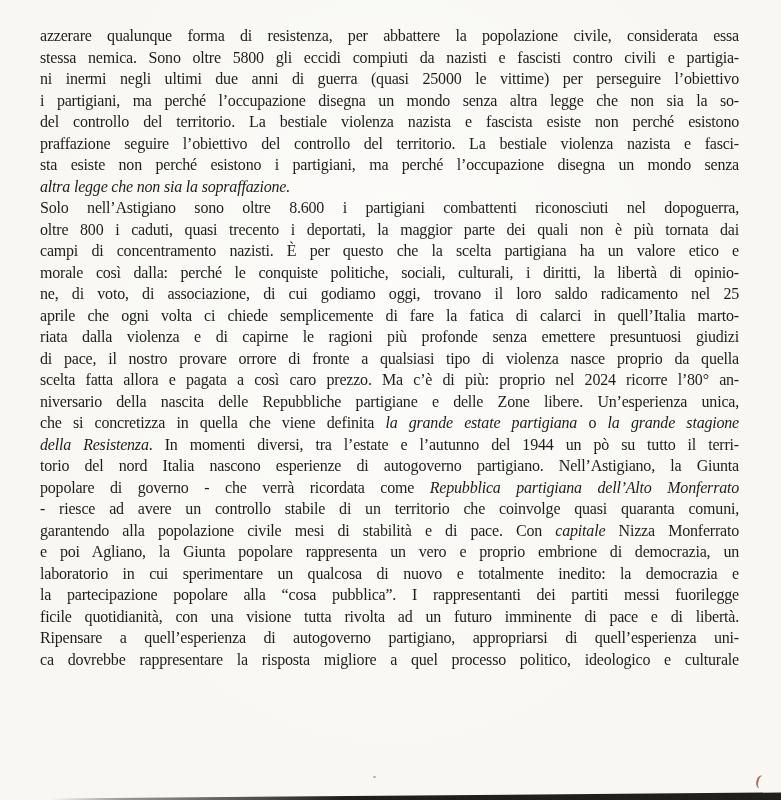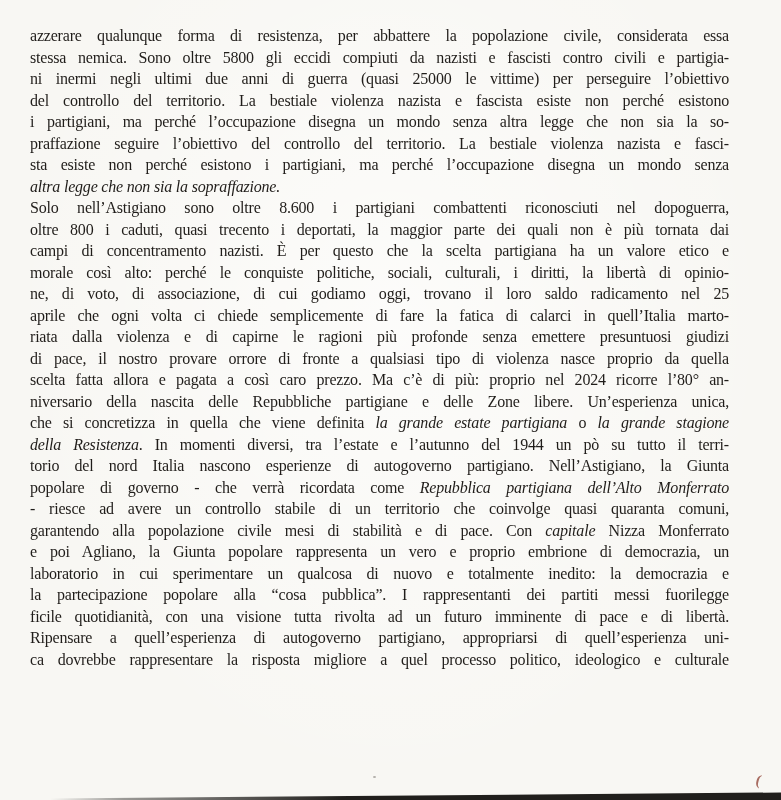--- a/index.html
+++ b/index.html
@@ -13,21 +13,21 @@
   .page {
     position: relative;
     width: 781px;
     height: 800px;
     background:
       radial-gradient(ellipse at 50% 40%, rgba(255,255,255,0.6), rgba(0,0,0,0) 70%),
       var(--paper, #f8f7f3);
   }
   .text-block {
     position: absolute;
-    left: 30px;
+    left: 40px;
     top: 25px;
     width: 699px;
     color: var(--ink, #201d1a);
   }
   .line {
     font-family: "Liberation Serif", "DejaVu Serif", serif;
     font-size: 16px;
     line-height: 21.5px;
     letter-spacing: -0.2px;
     text-align: justify;
@@ -76,29 +76,29 @@
   }
 </style>
 </head>
 <body>
 
 <div class="page">
   <div class="text-block" id="text-block">
       <div class="line"><span>azzerare qualunque forma di resistenza, per abbattere la popolazione civile, considerata essa</span></div>
       <div class="line"><span>stessa nemica. Sono oltre 5800 gli eccidi compiuti da nazisti e fascisti contro civili e partigia-</span></div>
       <div class="line"><span>ni inermi negli ultimi due anni di guerra (quasi 25000 le vittime) per perseguire l’obiettivo</span></div>
+      <div class="line"><span>i partigiani, ma perché l’occupazione disegna un mondo senza altra legge che non sia la so-</span></div>
       <div class="line"><span>del controllo del territorio. La bestiale violenza nazista e fascista esiste non perché esistono</span></div>
-      <div class="line"><span>i partigiani, ma perché l’occupazione disegna un mondo senza altra legge che non sia la so-</span></div>
       <div class="line"><span>praffazione seguire l’obiettivo del controllo del territorio. La bestiale violenza nazista e fasci-</span></div>
       <div class="line"><span>sta esiste non perché esistono i partigiani, ma perché l’occupazione disegna un mondo senza</span></div>
       <div class="line para-end"><span>altra legge che non sia la sopraffazione.</span></div>
       <div class="line"><span>Solo nell’Astigiano sono oltre 8.600 i partigiani combattenti riconosciuti nel dopoguerra,</span></div>
       <div class="line"><span>oltre 800 i caduti, quasi trecento i deportati, la maggior parte dei quali non è più tornata dai</span></div>
       <div class="line"><span>campi di concentramento nazisti. È per questo che la scelta partigiana ha un valore etico e</span></div>
-      <div class="line"><span>morale così alto: perché le conquiste politiche, sociali, culturali, i diritti, la libertà di opinio-</span></div>
+      <div class="line"><span>morale così dalla: perché le conquiste politiche, sociali, culturali, i diritti, la libertà di opinio-</span></div>
       <div class="line"><span>ne, di voto, di associazione, di cui godiamo oggi, trovano il loro saldo radicamento nel 25</span></div>
       <div class="line"><span>aprile che ogni volta ci chiede semplicemente di fare la fatica di calarci in quell’Italia marto-</span></div>
       <div class="line"><span>riata dalla violenza e di capirne le ragioni più profonde senza emettere presuntuosi giudizi</span></div>
       <div class="line"><span>di pace, il nostro provare orrore di fronte a qualsiasi tipo di violenza nasce proprio da quella</span></div>
       <div class="line"><span>scelta fatta allora e pagata a così caro prezzo. Ma c’è di più: proprio nel 2024 ricorre l’80° an-</span></div>
       <div class="line"><span>niversario della nascita delle Repubbliche partigiane e delle Zone libere. Un’esperienza unica,</span></div>
       <div class="line"><span>che si concretizza in quella che viene definita </span><em>la grande estate partigiana</em><span> o </span><em>la grande stagione</em></div>
       <div class="line"><em>della Resistenza</em><span>. In momenti diversi, tra l’estate e l’autunno del 1944 un pò su tutto il terri-</span></div>
       <div class="line"><span>torio del nord Italia nascono esperienze di autogoverno partigiano. Nell’Astigiano, la Giunta</span></div>
       <div class="line"><span>popolare di governo - che verrà ricordata come </span><em>Repubblica partigiana dell’Alto Monferrato</em></div>

